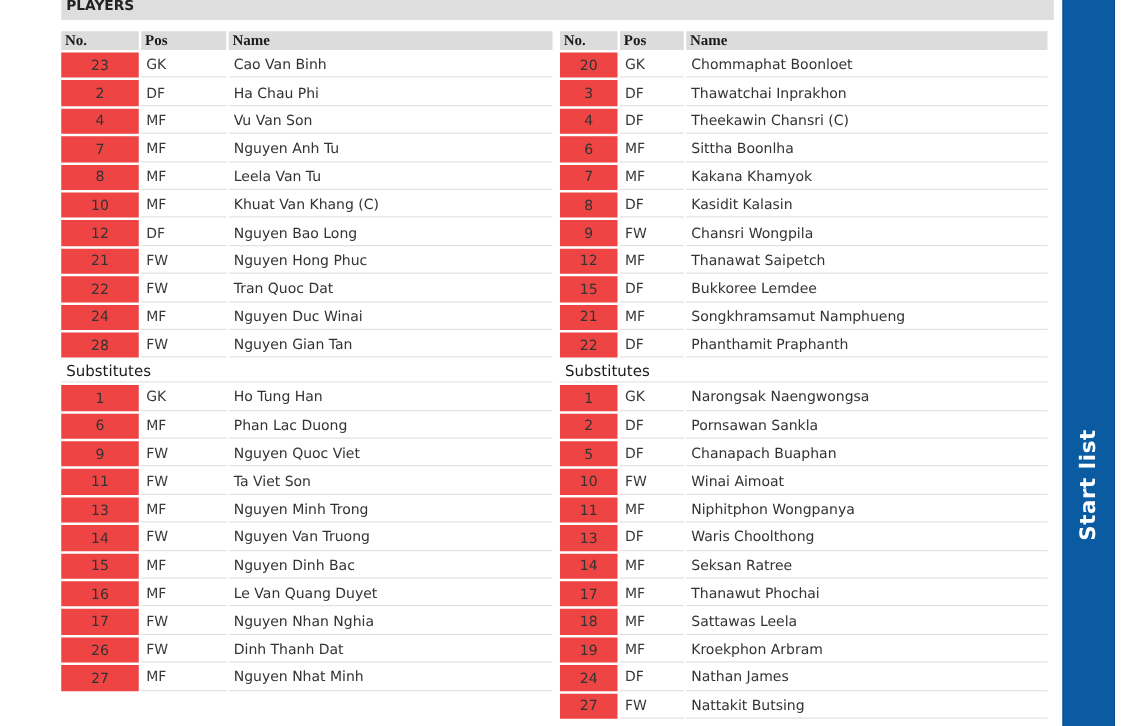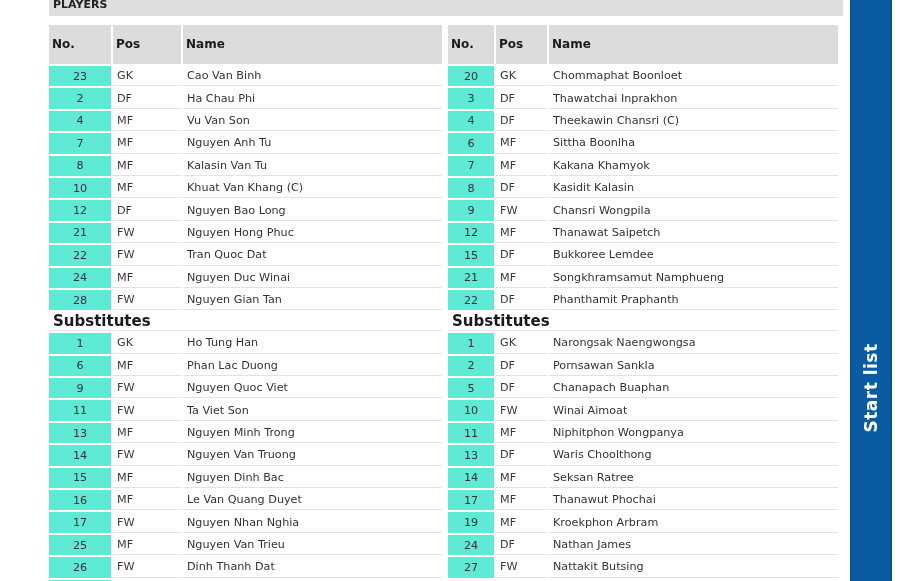--- a/index.html
+++ b/index.html
@@ -20,30 +20,30 @@
     .team {
       position: absolute; top: 23px;
     }
     .team-title {
       height: 18px; line-height: 18px; font-weight: bold; font-size: 11.5px;
       padding-left: 4px; color: #1a1a1a;
     }
     table { border-collapse: separate; border-spacing: 2px 2px; margin-left: -2px; }
     th {
       background: #dcdcdc; text-align: left; font-size: 12px; font-weight: bold;
-      height: 15px; line-height: 15px; padding: 12px 3px; color: #1a1a1a;
+      height: 15px; line-height: 15px; padding: 0 3px; color: #1a1a1a; font-family: Liberation Serif, serif;
     }
     td {
       height: 19.4px; padding: 0 4px; font-size: 11.2px; color: #333;
       border-bottom: 1px solid #e2e2e2; background: #fff; white-space: nowrap;
     }
-    td.no { background: #5eead4; text-align: center; border-bottom: none; }
+    td.no { background: #ef4444; text-align: center; border-bottom: none; }
     td.pos { color: #3a3a3a; }
     tr.subs-row td {
-      background: #fff; font-weight: bold; font-size: 15px; color: #1a1a1a;
+      background: #fff; font-weight: normal; font-size: 12px; color: #1a1a1a;
       padding-left: 4px; border-bottom: 1px solid #e6e6e6; height: 17px;
     }
     .left-team { left: 49px; }
     .left-team .c-no { width: 56px; }
     .left-team .c-pos { width: 62px; }
     .left-team .c-name { width: 253px; }
     .right-team { left: 448px; }
     .right-team .c-no { width: 40px; }
     .right-team .c-pos { width: 45px; }
     .right-team .c-name { width: 283px; }
@@ -92,21 +92,21 @@
           <td class="name">Vu Van Son</td>
         </tr>
         <tr>
           <td class="no">7</td>
           <td class="pos">MF</td>
           <td class="name">Nguyen Anh Tu</td>
         </tr>
         <tr>
           <td class="no">8</td>
           <td class="pos">MF</td>
-          <td class="name">Kalasin Van Tu</td>
+          <td class="name">Leela Van Tu</td>
         </tr>
         <tr>
           <td class="no">10</td>
           <td class="pos">MF</td>
           <td class="name">Khuat Van Khang (C)</td>
         </tr>
         <tr>
           <td class="no">12</td>
           <td class="pos">DF</td>
           <td class="name">Nguyen Bao Long</td>
@@ -171,25 +171,20 @@
         </tr>
         <tr>
           <td class="no">16</td>
           <td class="pos">MF</td>
           <td class="name">Le Van Quang Duyet</td>
         </tr>
         <tr>
           <td class="no">17</td>
           <td class="pos">FW</td>
           <td class="name">Nguyen Nhan Nghia</td>
-        </tr>
-        <tr>
-          <td class="no">25</td>
-          <td class="pos">MF</td>
-          <td class="name">Nguyen Van Trieu</td>
         </tr>
         <tr>
           <td class="no">26</td>
           <td class="pos">FW</td>
           <td class="name">Dinh Thanh Dat</td>
         </tr>
         <tr>
           <td class="no">27</td>
           <td class="pos">MF</td>
           <td class="name">Nguyen Nhat Minh</td>
@@ -300,20 +295,25 @@
           <td class="no">14</td>
           <td class="pos">MF</td>
           <td class="name">Seksan Ratree</td>
         </tr>
         <tr>
           <td class="no">17</td>
           <td class="pos">MF</td>
           <td class="name">Thanawut Phochai</td>
         </tr>
         <tr>
+          <td class="no">18</td>
+          <td class="pos">MF</td>
+          <td class="name">Sattawas Leela</td>
+        </tr>
+        <tr>
           <td class="no">19</td>
           <td class="pos">MF</td>
           <td class="name">Kroekphon Arbram</td>
         </tr>
         <tr>
           <td class="no">24</td>
           <td class="pos">DF</td>
           <td class="name">Nathan James</td>
         </tr>
         <tr>

